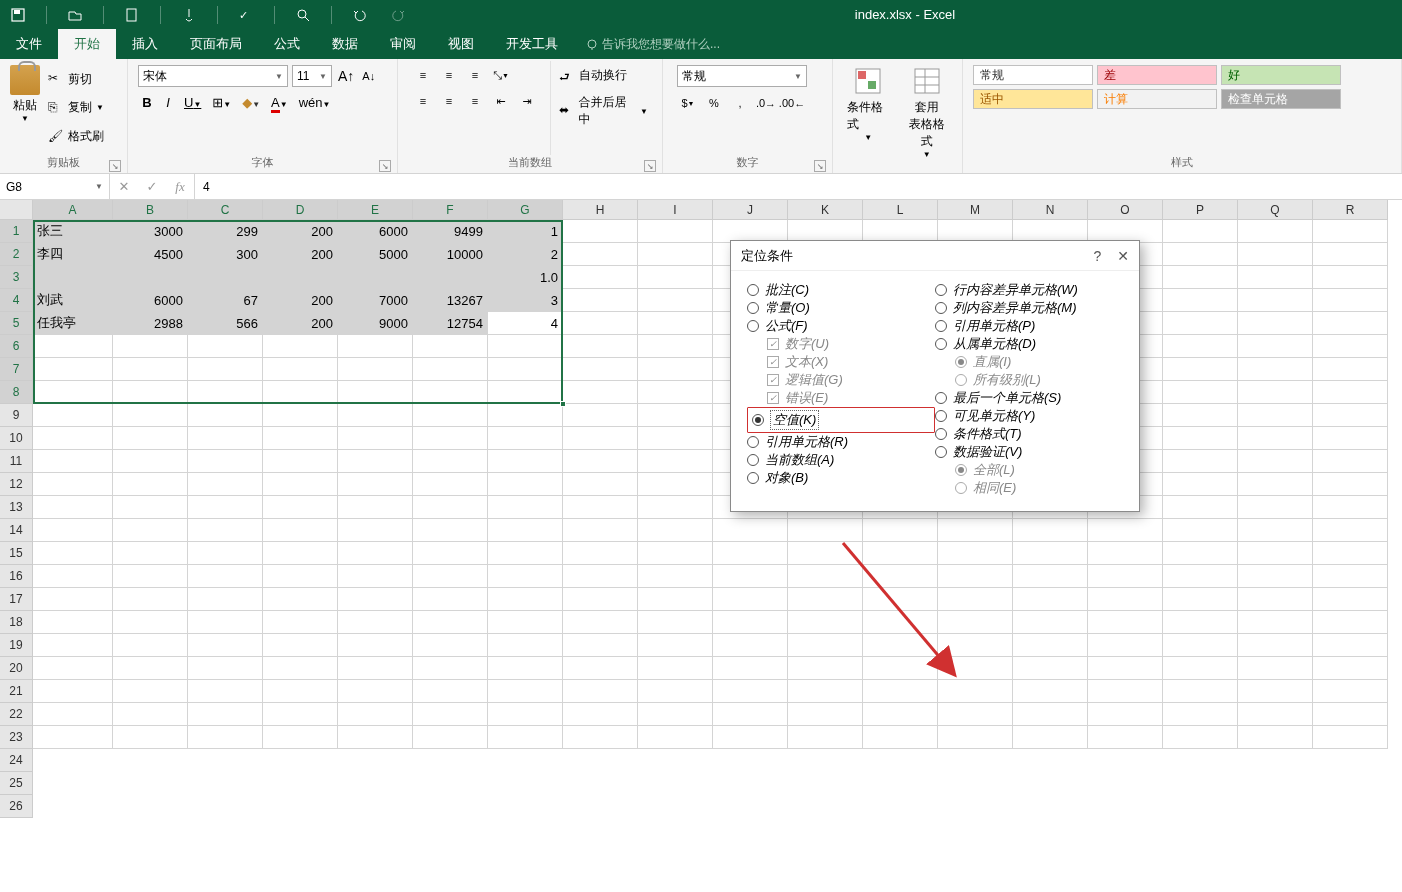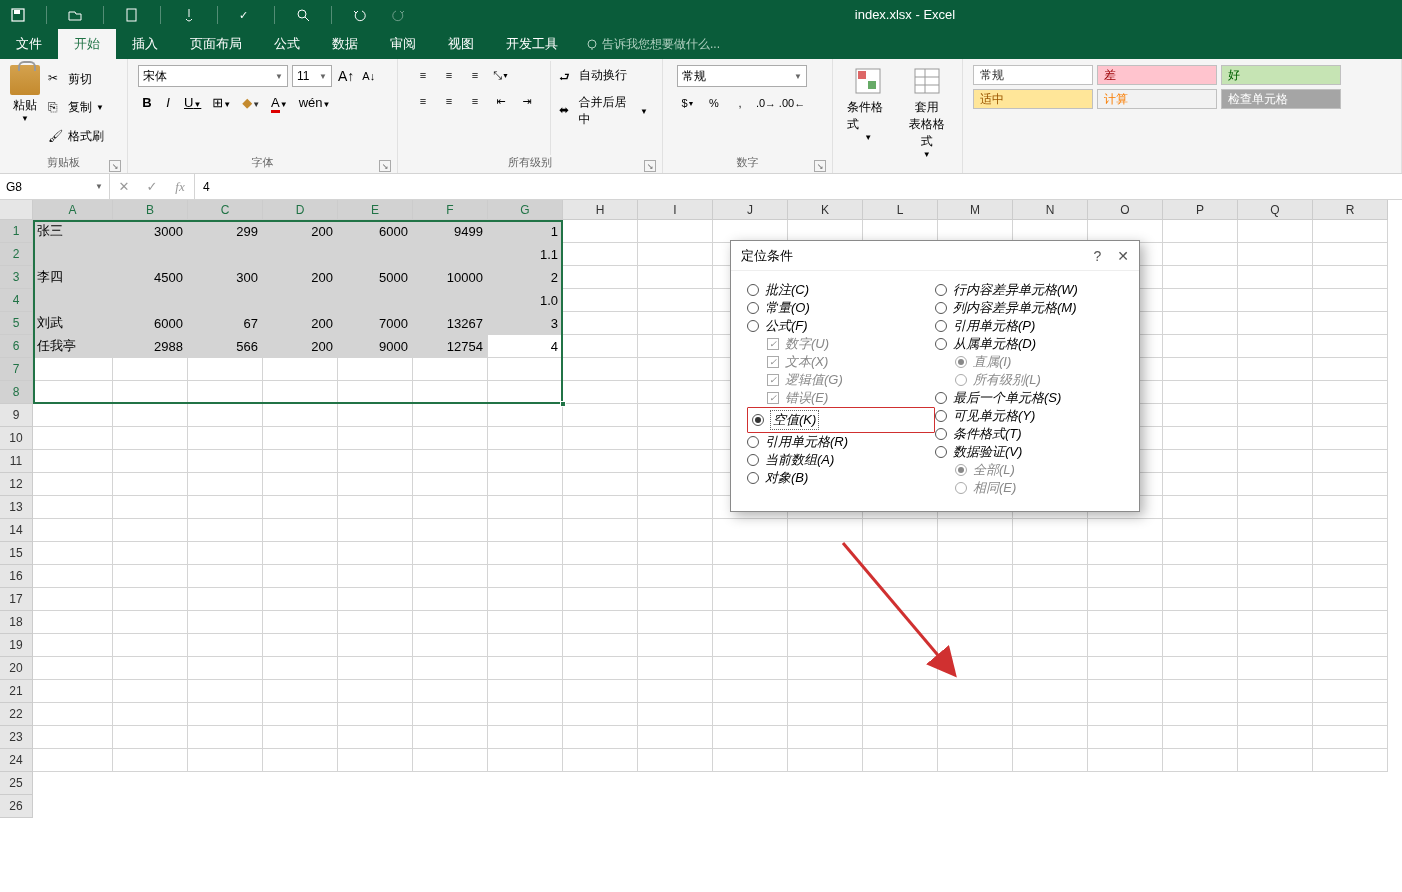--- a/index.html
+++ b/index.html
@@ -271,21 +271,21 @@
             <span class="mini-icon">⮐</span>
             <span>自动换行</span>
           </div>
         <div class="wrap-item">
             <span class="mini-icon">⬌</span>
             <span>合并后居中</span>
             <span style="font-size:8px">▼</span>
           </div>
       </div>
     </div>
-    <div class="group-label"><span>所有级别</span><span class="group-launcher">↘</span></div>
+    <div class="group-label"><span>当前数组</span><span class="group-launcher">↘</span></div>
   </div>
 
   <div class="ribbon-group" style="width:170px">
     <div class="group-content">
       <div class="num-col">
         <div class="num-combo">
             <span>常规</span>
             <span class="dd-arrow">▼</span>
           </div>
         <div class="num-row">
@@ -329,20 +329,21 @@
         <div class="style-cell sc-normal">常规</div>
         <div class="style-cell sc-bad">差</div>
         <div class="style-cell sc-good">好</div>
       </div>
       <div class="style-grow">
         <div class="style-cell sc-neutral">适中</div>
         <div class="style-cell sc-calc">计算</div>
         <div class="style-cell sc-check">检查单元格</div>
       </div>
     </div>
+    <div class="group-label">样式</div>
   </div>
 </div>
 
 <div class="formula-bar">
   <div class="name-box">
       <span>G8</span>
       <span class="dd-arrow">▼</span>
     </div>
   <div class="fb-btns">
     <span class="fb-btn">✕</span>
@@ -418,40 +419,20 @@
           <div class="cell" style="width: 75px; height: 23px;"></div>
           <div class="cell" style="width: 75px; height: 23px;"></div>
           <div class="cell" style="width: 75px; height: 23px;"></div>
           <div class="cell" style="width: 75px; height: 23px;"></div>
           <div class="cell" style="width: 75px; height: 23px;"></div>
           <div class="cell" style="width: 75px; height: 23px;"></div>
           <div class="cell" style="width: 75px; height: 23px;"></div>
           <div class="cell" style="width: 75px; height: 23px;"></div>
         </div>
         <div class="cell-row">
-          <div class="cell sel" style="width: 80px; height: 23px;"></div>
-          <div class="cell sel right" style="width: 75px; height: 23px;"></div>
-          <div class="cell sel right" style="width: 75px; height: 23px;"></div>
-          <div class="cell sel right" style="width: 75px; height: 23px;"></div>
-          <div class="cell sel right" style="width: 75px; height: 23px;"></div>
-          <div class="cell sel right" style="width: 75px; height: 23px;"></div>
-          <div class="cell sel right" style="width: 75px; height: 23px;">1.1</div>
-          <div class="cell" style="width: 75px; height: 23px;"></div>
-          <div class="cell" style="width: 75px; height: 23px;"></div>
-          <div class="cell" style="width: 75px; height: 23px;"></div>
-          <div class="cell" style="width: 75px; height: 23px;"></div>
-          <div class="cell" style="width: 75px; height: 23px;"></div>
-          <div class="cell" style="width: 75px; height: 23px;"></div>
-          <div class="cell" style="width: 75px; height: 23px;"></div>
-          <div class="cell" style="width: 75px; height: 23px;"></div>
-          <div class="cell" style="width: 75px; height: 23px;"></div>
-          <div class="cell" style="width: 75px; height: 23px;"></div>
-          <div class="cell" style="width: 75px; height: 23px;"></div>
-        </div>
-        <div class="cell-row">
           <div class="cell sel" style="width: 80px; height: 23px;">李四</div>
           <div class="cell sel right" style="width: 75px; height: 23px;">4500</div>
           <div class="cell sel right" style="width: 75px; height: 23px;">300</div>
           <div class="cell sel right" style="width: 75px; height: 23px;">200</div>
           <div class="cell sel right" style="width: 75px; height: 23px;">5000</div>
           <div class="cell sel right" style="width: 75px; height: 23px;">10000</div>
           <div class="cell sel right" style="width: 75px; height: 23px;">2</div>
           <div class="cell" style="width: 75px; height: 23px;"></div>
           <div class="cell" style="width: 75px; height: 23px;"></div>
           <div class="cell" style="width: 75px; height: 23px;"></div>

